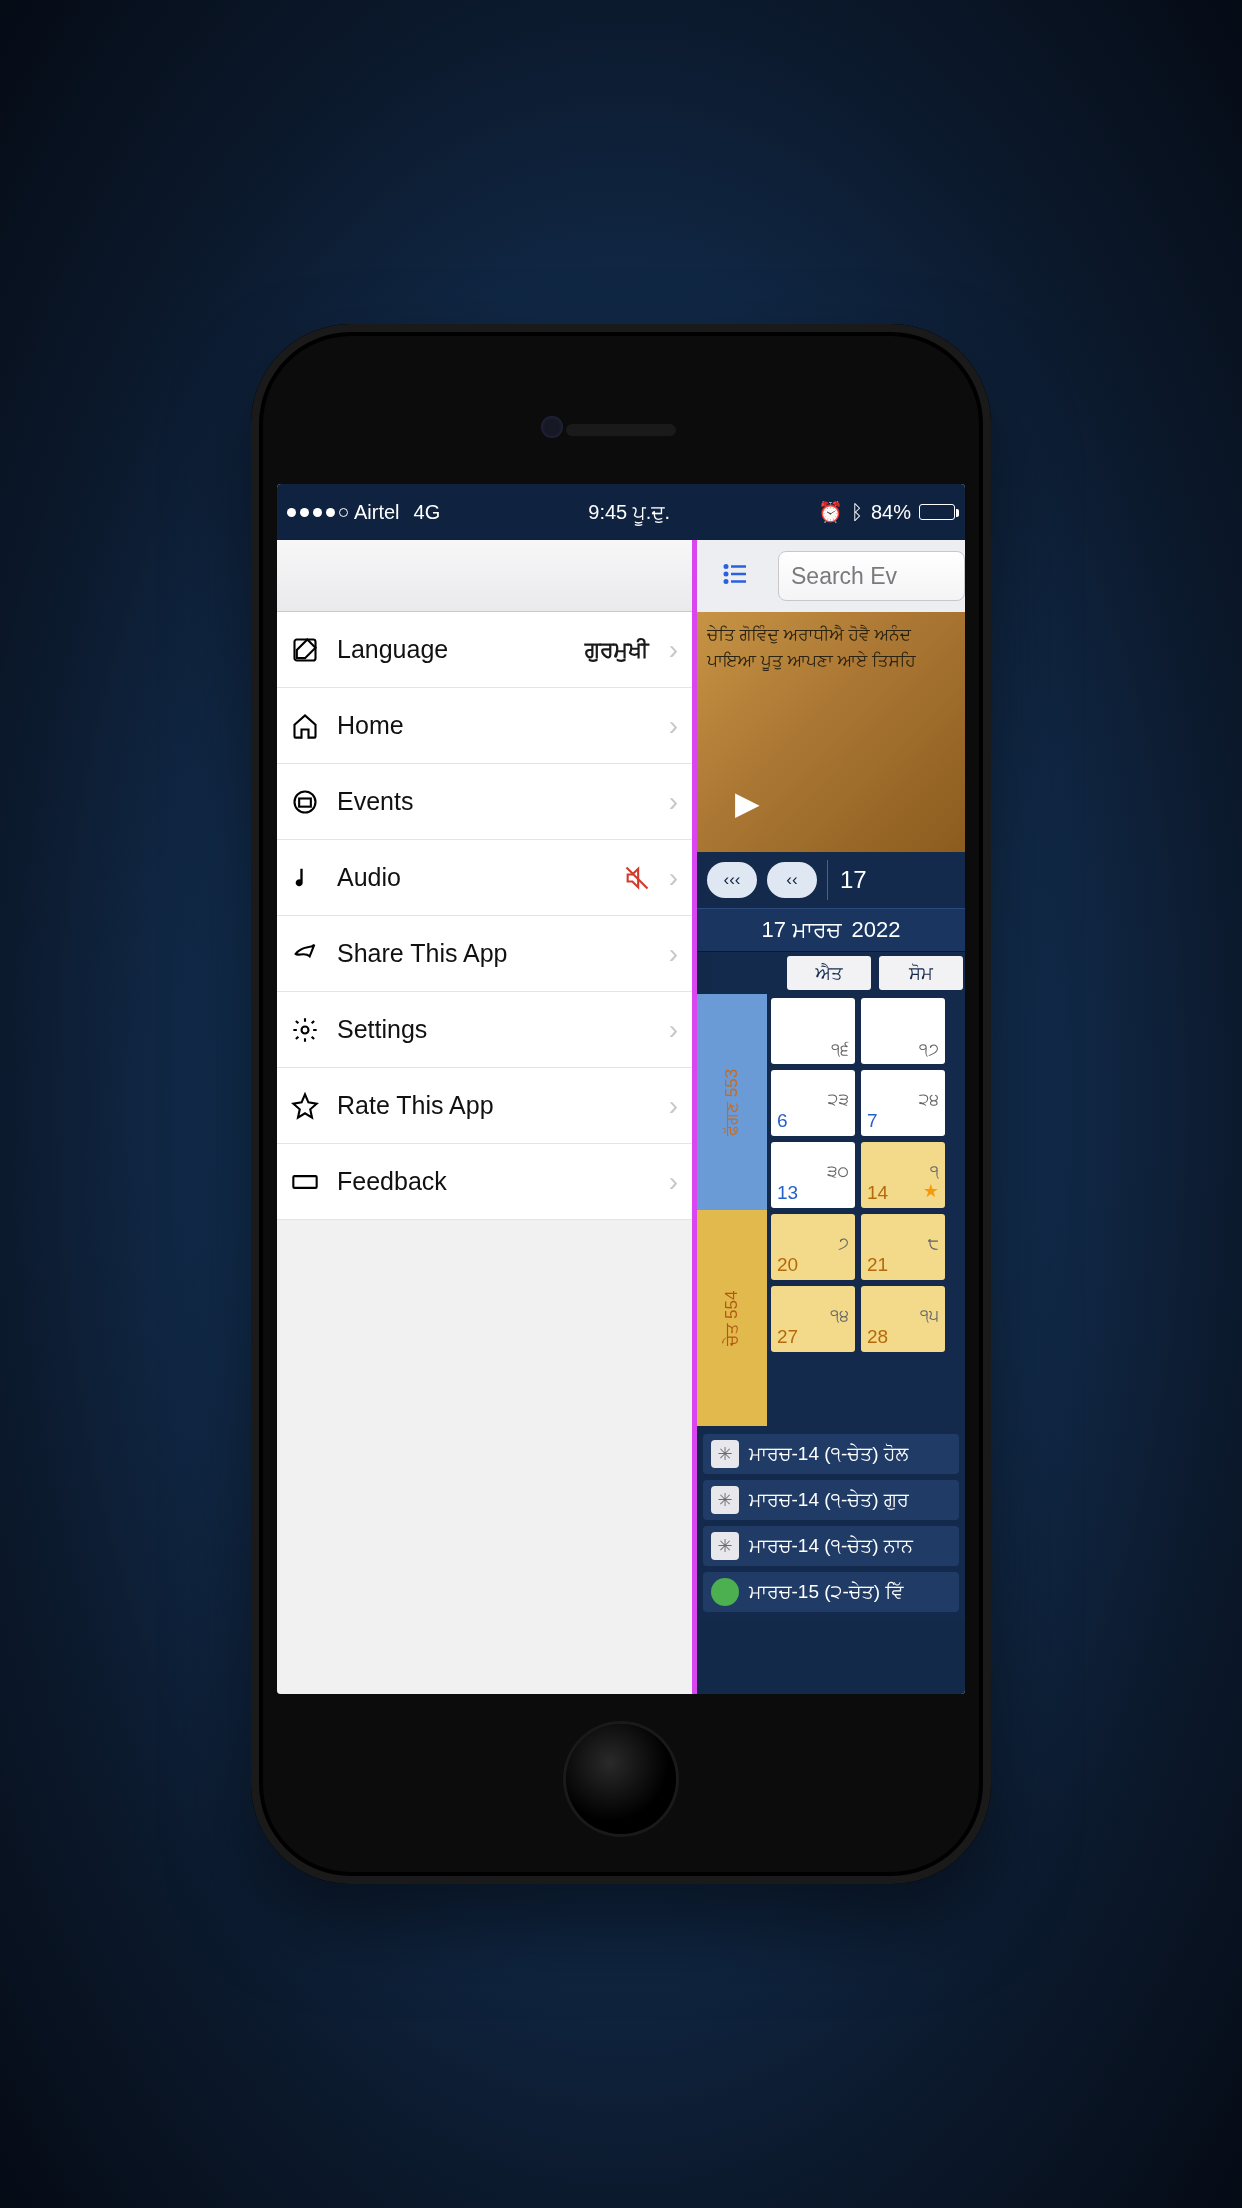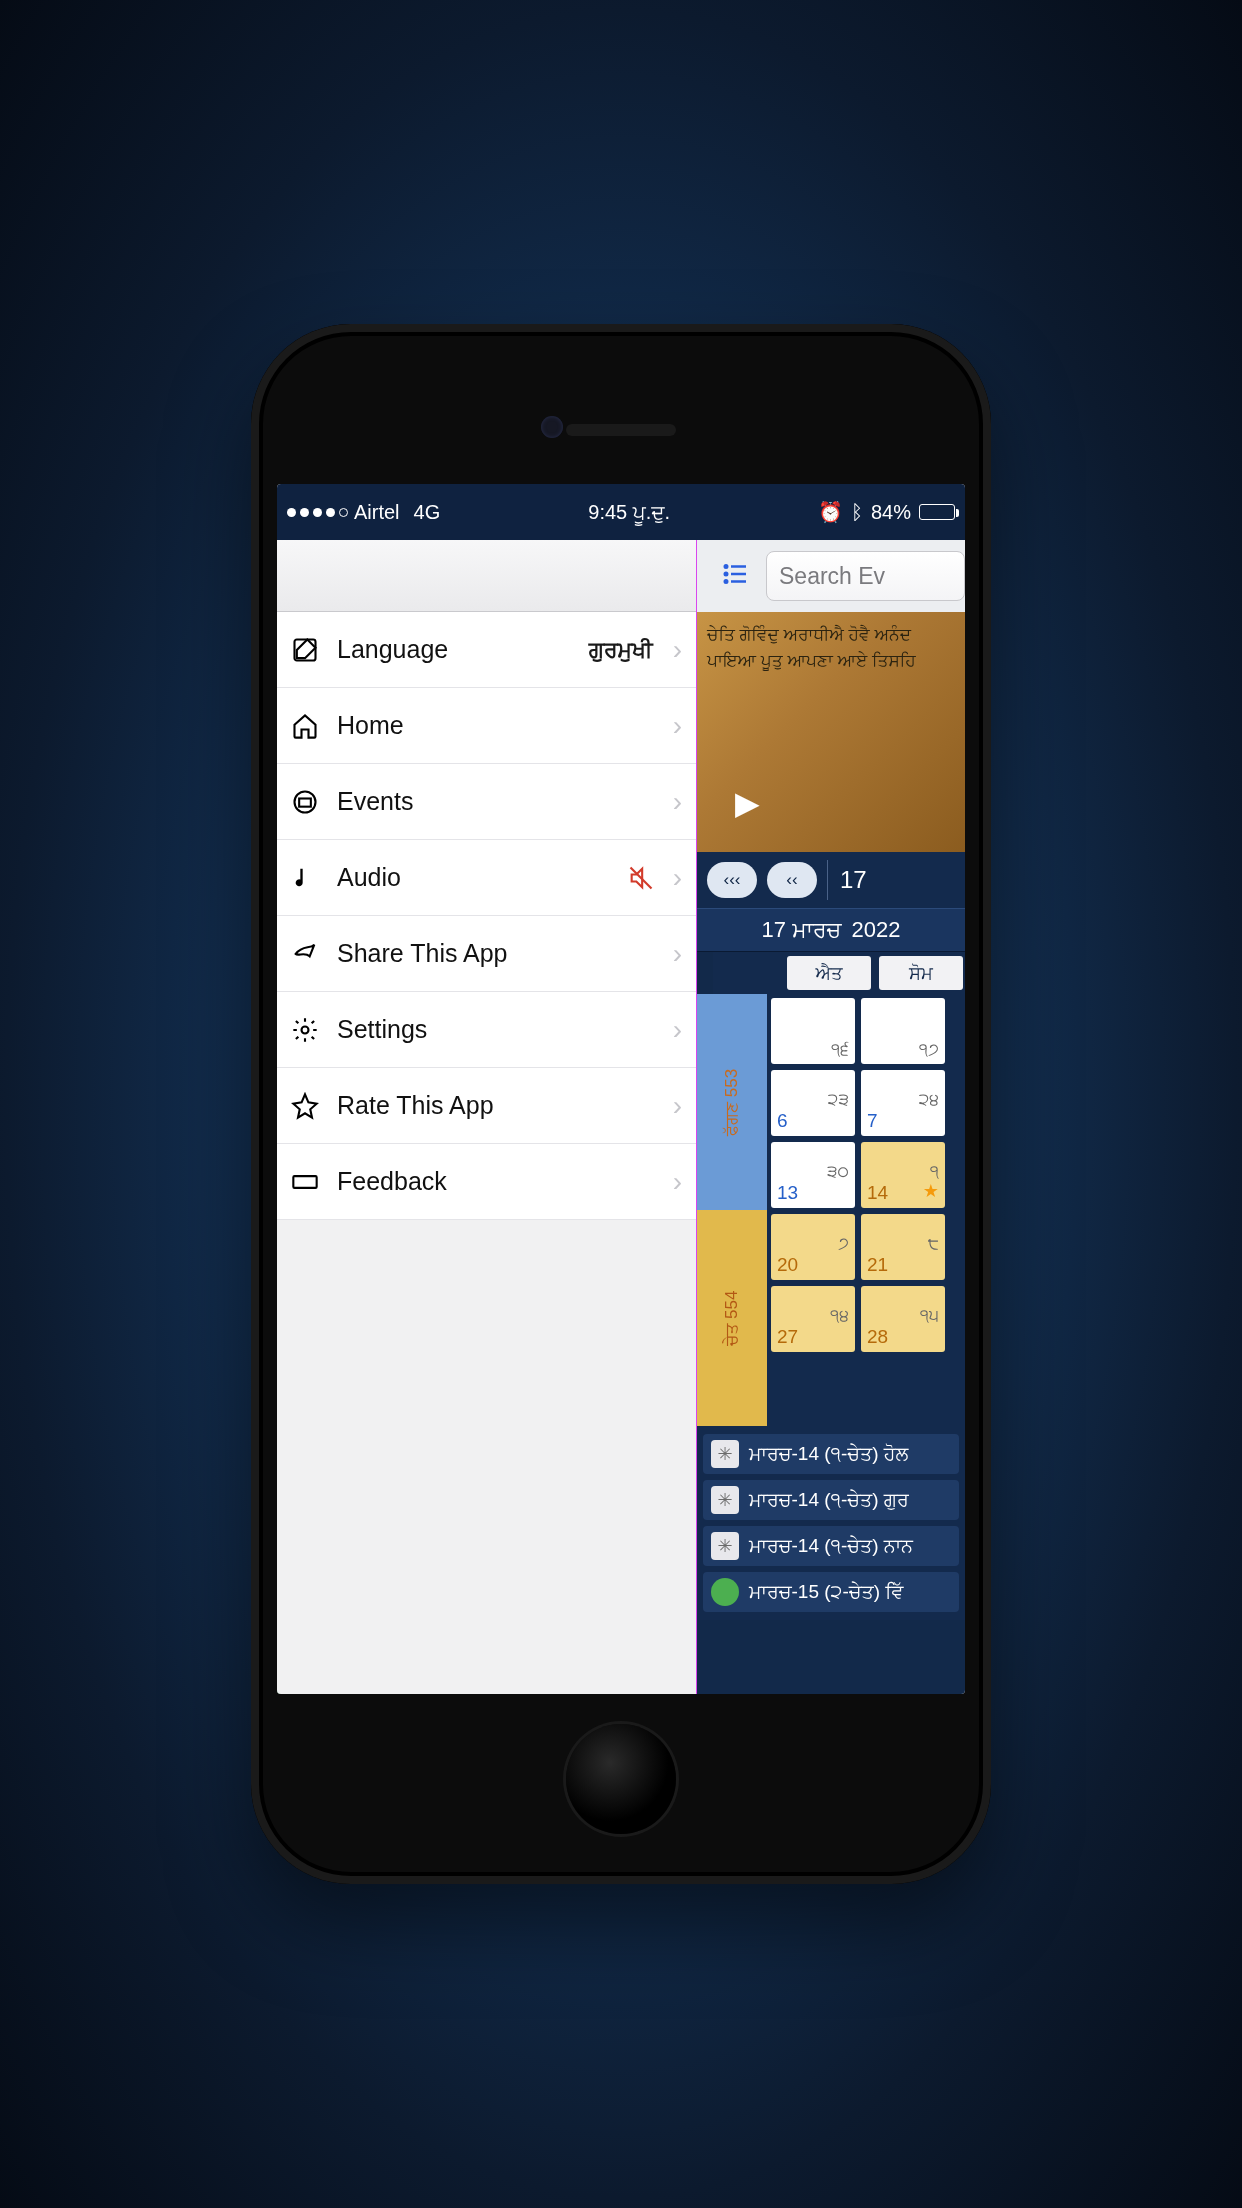--- a/index.html
+++ b/index.html
@@ -24,35 +24,35 @@
   .signal-dots { display:flex; gap:4px; align-items:center; }
   .dot { width:9px; height:9px; border-radius:50%; background:#fff; }
   .dot.empty { background:transparent; border:1.5px solid #fff; }
   .status-right { display:flex; align-items:center; gap:8px; }
   .battery { width:36px; height:16px; border:1.5px solid #fff; border-radius:3px; position:relative; }
   .battery::after { content:""; position:absolute; right:-5px; top:4px; width:3px; height:8px; background:#fff; border-radius:0 2px 2px 0;}
   .battery-fill { height:100%; width:84%; background:#fff; }
 
   
   .layout { display:flex; height:calc(100% - 44px); }
-  .drawer { width:420px; background:#14532d; border-right:1px solid #d946ef; display:flex; flex-direction:column; }
+  .drawer { width:420px; background:#14532d; border-right:5px solid #d946ef; display:flex; flex-direction:column; }
   .drawer-header { height:72px; background:linear-gradient(#f7f7f8,#eaeaec); border-bottom:1px solid #c9c9cd; }
   .menu { background:#fff; }
   .menu-item { display:flex; align-items:center; height:76px; padding:0 14px 0 10px; border-bottom:1px solid #e4e4e8; }
   .menu-icon { width:36px; display:flex; align-items:center; justify-content:center; margin-right:14px; }
   .menu-icon svg { width:28px; height:28px; stroke:#000; fill:none; stroke-width:1.8; }
   .menu-label { flex:1; font-size:25px; color:#111; }
   .menu-value { font-size:22px; color:#1a1a1a; font-weight:600; margin-right:20px; }
   .chev { color:#c6c6cb; font-size:28px; }
   .mute-icon svg { stroke:#d23a2a; }
   .drawer-fill { flex:1; background:#f1f1f2; }
 
   
   .rpane { width:268px; background:#12294a; color:#fff; overflow:hidden; position:relative; }
-  .top-row { height:72px; background:#eceef1; display:flex; align-items:center; gap:15px; padding:0 0 0 24px; }
+  .top-row { height:72px; background:#eceef1; display:flex; align-items:center; gap:27px; padding:0 0 0 24px; }
   .list-icon { color:#2a5fe0; }
   .search-box { flex:1; height:50px; background:linear-gradient(#fff,#f4f4f6); border:1px solid #c8c8cc; border-radius:8px; display:flex; align-items:center; padding:0 12px; color:#7a7a7e; font-size:23px; white-space:nowrap; overflow:hidden; }
 
   .banner { height:240px; background:linear-gradient(135deg,#c79445 0%, #ad7935 40%, #8b5c1f 100%); position:relative; padding:10px 10px; }
   .banner-text { font-size:17px; line-height:1.5; color:#2b2310; }
   .play-btn { position:absolute; left:38px; bottom:30px; color:#fff; font-size:32px; }
 
   .date-nav { height:56px; background:#132a4d; display:flex; align-items:center; }
   .nav-btn { width:50px; height:36px; border-radius:18px; background:#dfe7f2; color:#0e2444; display:flex; align-items:center; justify-content:center; font-size:17px; margin-left:10px; }
   .nav-sep { width:1px; height:40px; background:#4a6288; margin:0 10px; }

